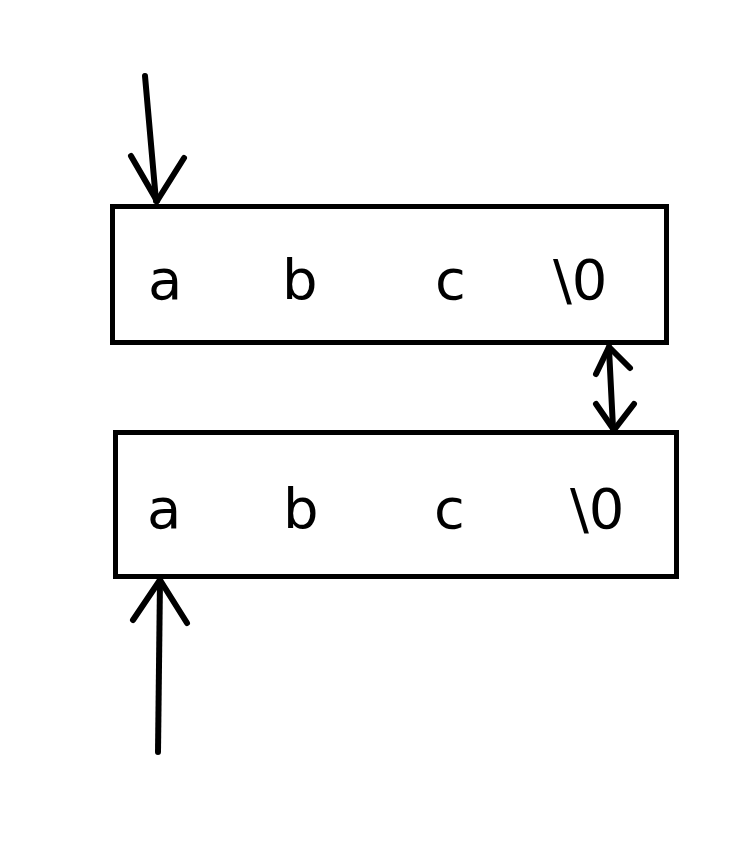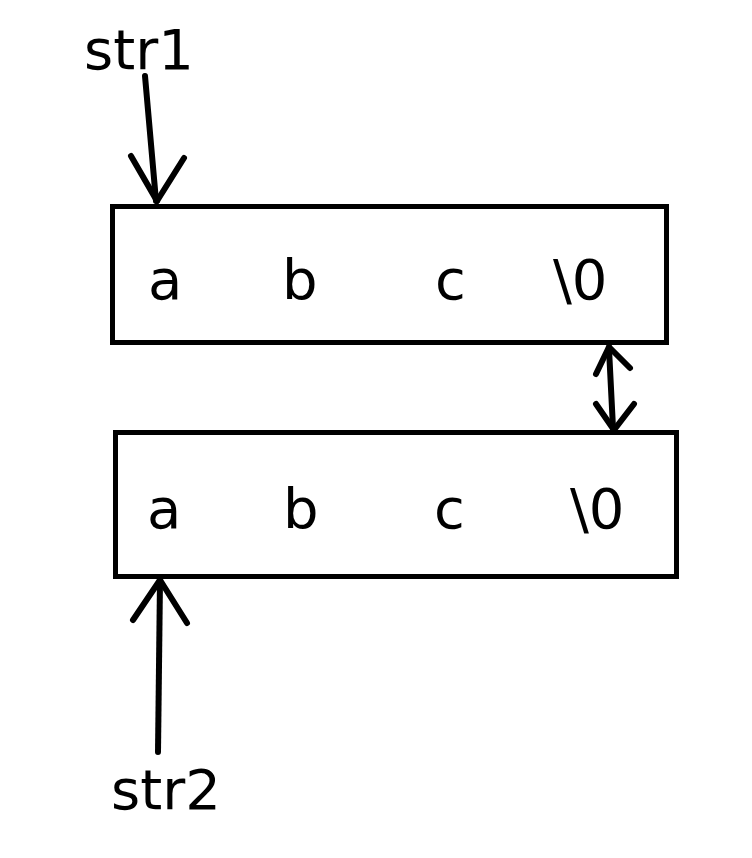--- a/index.html
+++ b/index.html
@@ -76,22 +76,20 @@
   <span class="cell-char" style="left:282px; top:252px;">b</span>
   <span class="cell-char" style="left:435px; top:252px;">c</span>
   <span class="cell-char" style="left:553px; top:252px;">\0</span>
 
   <div class="array-box" id="array-box-2"></div>
   <span class="cell-char" style="left:147px; top:481px;">a</span>
   <span class="cell-char" style="left:283px; top:481px;">b</span>
   <span class="cell-char" style="left:434px; top:481px;">c</span>
   <span class="cell-char" style="left:570px; top:481px;">\0</span>
 
-  <span class="ptr-label" id="label-str1">str1</span>
-  <span class="ptr-label" id="label-str2">str2</span>
 
   <svg class="svg-layer" viewBox="0 0 752 858" xmlns="http://www.w3.org/2000/svg">
 
     <g>
       <path d="M 145 76 L 156 201" stroke="#000000" stroke-width="6" stroke-linecap="round" fill="none"></path>
       <path d="M 131 156 L 157 201" stroke="#000000" stroke-width="6" stroke-linecap="round" fill="none"></path>
       <path d="M 184 158 L 157 201" stroke="#000000" stroke-width="6" stroke-linecap="round" fill="none"></path>
     </g>
 
     <g>

